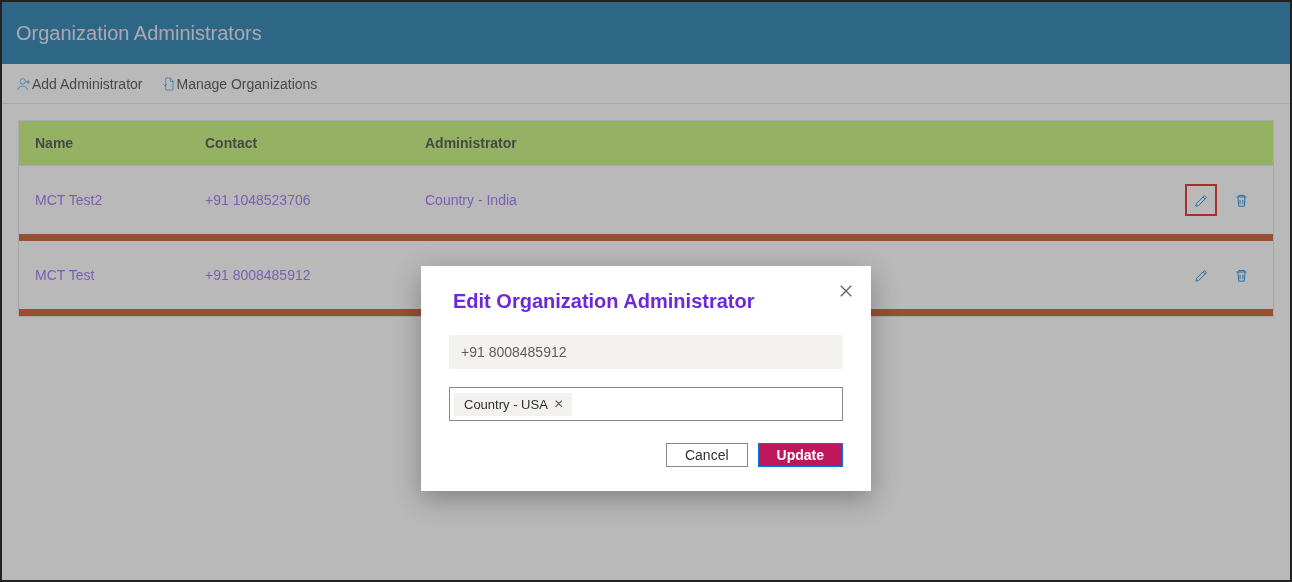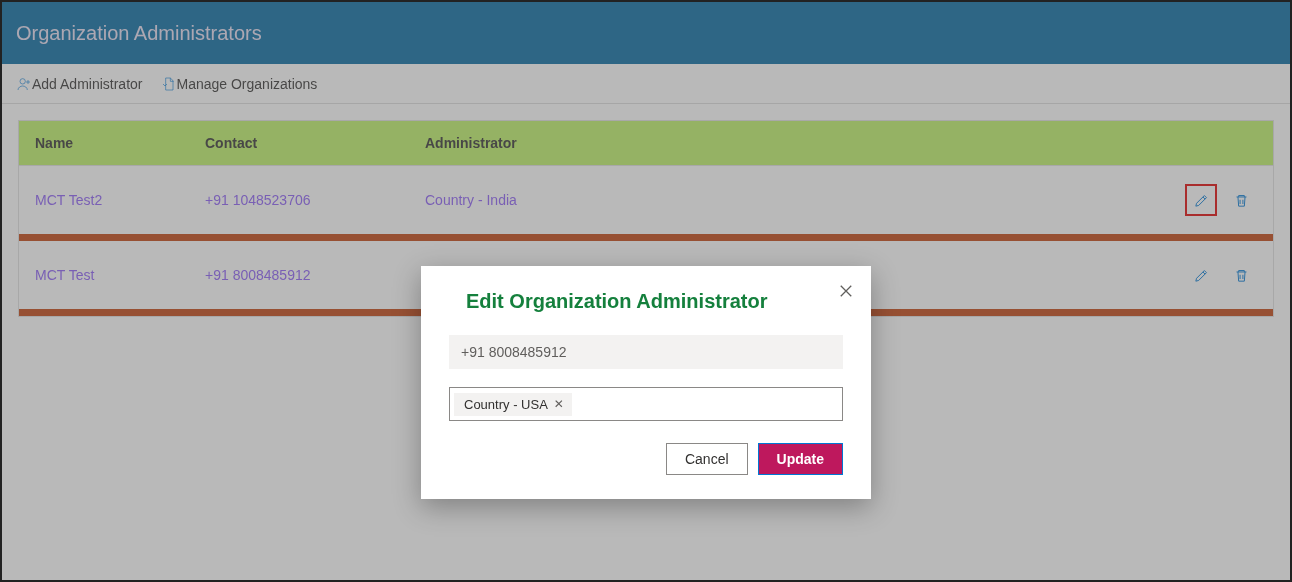--- a/index.html
+++ b/index.html
@@ -24,33 +24,33 @@
   .col-org { }
   .col-actions { width: 120px; text-align: right; }
   td.col-actions { text-align: right; white-space: nowrap; }
 
   .icon-btn { display: inline-flex; align-items: center; justify-content: center; width: 32px; height: 32px; cursor: pointer; margin-left: 4px; }
   .icon-btn svg { width: 17px; height: 17px; stroke: #0078d4; fill: none; stroke-width: 1.4; }
   .highlight-box { border: 2px solid #e20000; }
 
   .overlay { position: absolute; inset: 0; background: rgba(100,100,100,0.45); display: flex; align-items: flex-start; justify-content: center; padding-top: 264px; }
   .modal { width: 450px; background: #fff; box-shadow: 0 8px 26px rgba(0,0,0,0.3); padding: 24px 28px 24px 28px; position: relative; }
-  .modal-title { font-size: 20px; font-weight: 600; color: #15803d; margin: 0 0 22px 17px; }
+  .modal-title { font-size: 20px; font-weight: 600; color: #6d28d9; margin: 0 0 22px 4px; }
   .modal-close { position: absolute; top: 18px; right: 18px; cursor: pointer; color: #605e5c; font-size: 16px; }
   .modal-close svg { width: 14px; height: 14px; stroke: #605e5c; stroke-width: 1.5; }
 
   .field-label { font-size: 14px; font-weight: 600; color: #323130; margin-bottom: 6px; }
   .readonly-input { width: 100%; height: 34px; display: flex; align-items: center; padding: 0 12px; background: #f3f2f1; color: #605e5c; font-size: 14px; margin-bottom: 18px; }
 
   .tag-input { width: 100%; min-height: 34px; border: 1px solid #8a8886; padding: 2px 4px; display: flex; align-items: center; gap: 4px; margin-bottom: 22px; }
   .tag-chip { display: inline-flex; align-items: center; gap: 6px; background: #f3f2f1; padding: 4px 8px 4px 10px; font-size: 13px; color: #323130; }
   .tag-chip .tag-x { color: #605e5c; cursor: pointer; font-size: 12px; }
 
   .modal-actions { display: flex; justify-content: flex-end; gap: 10px; }
-  .btn { height: 32px; padding: 0 18px; font-size: 14px; cursor: pointer; border: 1px solid #8a8886; background: #fff; color: #323130; display: inline-flex; align-items: center; }
+  .btn { height: 24px; padding: 0 18px; font-size: 14px; cursor: pointer; border: 1px solid #8a8886; background: #fff; color: #323130; display: inline-flex; align-items: center; }
   .btn-primary { background: #be185d; border-color: #0078d4; color: #fff; font-weight: 600; }
 </style>
 </head>
 <body>
 
 <div class="frame">
 
   <div class="header">
     <span>Organization Administrators</span>
   </div>

